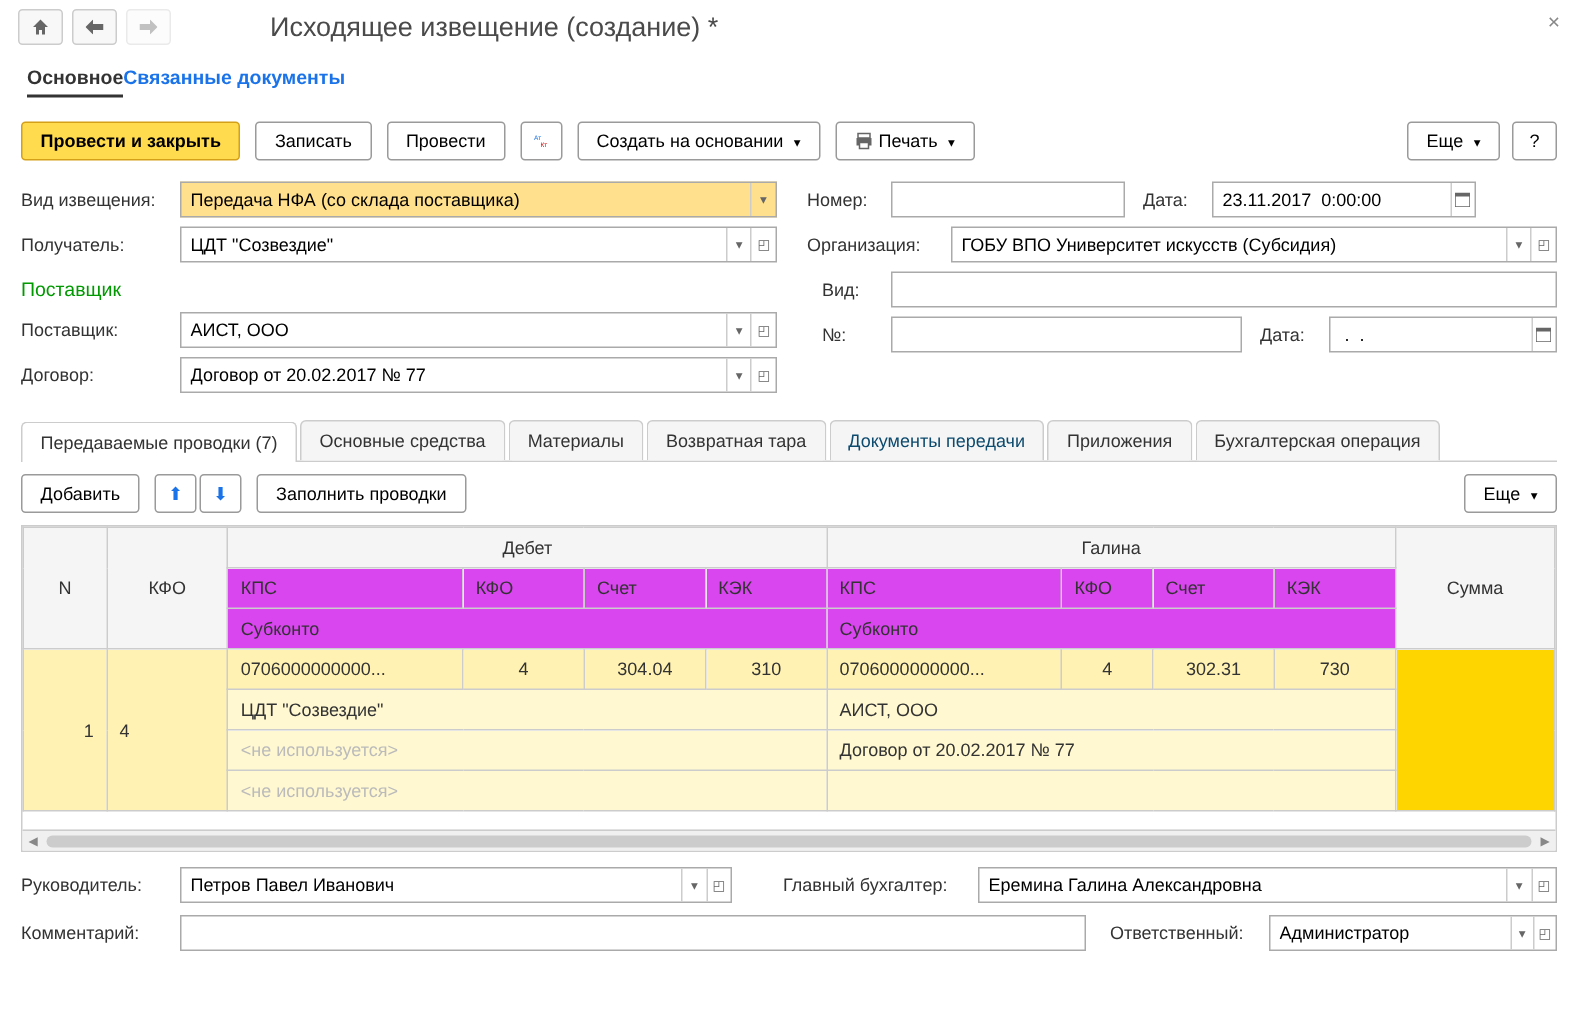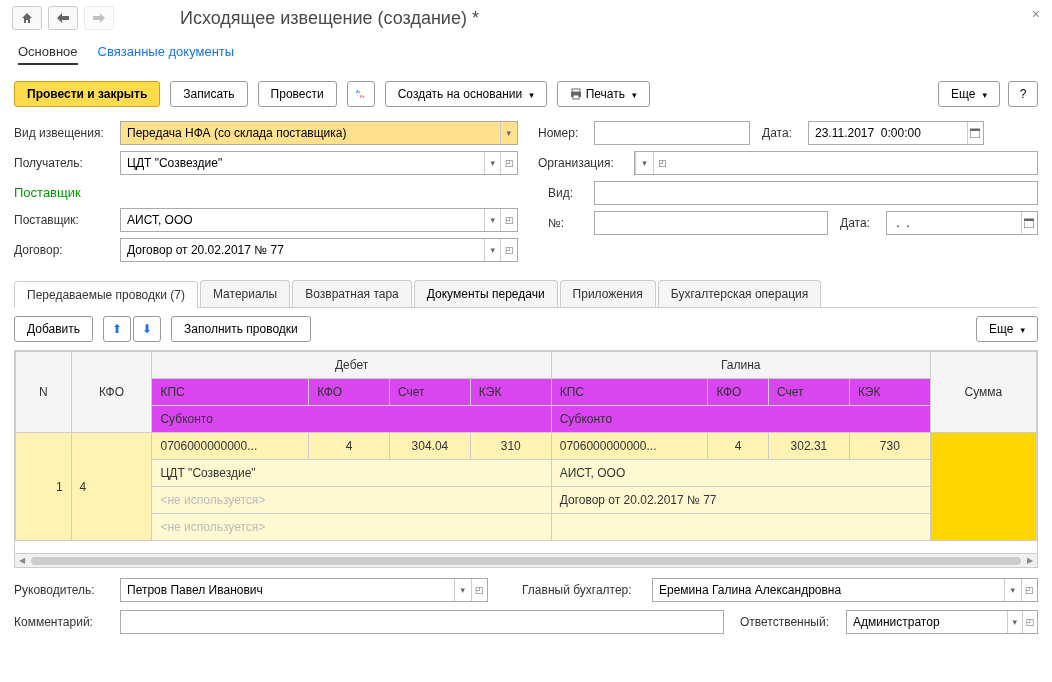--- a/index.html
+++ b/index.html
@@ -32,23 +32,23 @@
 .close-x {
   position: absolute;
   right: 12px;
   top: 6px;
   font-size: 14px;
   color: #888;
   cursor: pointer;
 }
 .nav-tabs {
   display: flex;
-  gap: 20px;
   padding: 8px 18px;
   font-size: 13px;
+  font-weight: bold;
 }
 .nav-tab { cursor: pointer; }
 .nav-tab.active { border-bottom: 2px solid #333; padding-bottom: 4px; }
 .nav-tab.link { color: #1a73e8; }
 .toolbar {
   display: flex;
   gap: 10px;
   padding: 8px 14px;
   align-items: center;
 }
@@ -112,21 +112,21 @@
   border: 1px solid #ccc;
   border-bottom: none;
   padding: 6px 12px;
   background: #f5f5f5;
   margin-right: 2px;
   border-radius: 4px 4px 0 0;
   cursor: pointer;
   font-size: 12px;
 }
 .tab2.active { background: #fff; position: relative; top: 1px; }
-.tab2.disabled { color: #000000; }
+.tab2.disabled { color: #0c4a6e; }
 .grid-toolbar {
   display: flex;
   padding: 8px 14px;
   gap: 10px;
   align-items: center;
 }
 .grid-wrap {
   margin: 0 14px;
   border: 1px solid #ccc;
 }
@@ -246,20 +246,21 @@
   </div>
   <div class="form-row">
     <div class="label">Получатель:</div>
     <div class="input-wrap" style="width:398px">
       <input value="ЦДТ &quot;Созвездие&quot;" style="">
       <div class="input-btn">▾</div>
       <div class="input-btn">◰</div>
     </div>
     <div class="label" style="width:90px;margin-left:14px">Организация:</div>
     <div class="input-wrap" style="flex:1">
+      <input value="ГОБУ ВПО Университет искусств (Субсидия)" style="">
       <div class="input-btn">▾</div>
       <div class="input-btn">◰</div>
     </div>
   </div>
 
   <div class="two-col">
     <div class="col">
       <div class="section-title">Поставщик</div>
       <div class="form-row">
         <div class="label">Поставщик:</div>
@@ -300,20 +301,21 @@
               </svg>
           </div>
         </div>
       </div>
     </div>
   </div>
 </div>
 
 <div class="tabs2">
   <div class="tab2 active">Передаваемые проводки (7)</div>
+  <div class="tab2">Основные средства</div>
   <div class="tab2">Материалы</div>
   <div class="tab2">Возвратная тара</div>
   <div class="tab2 disabled">Документы передачи</div>
   <div class="tab2">Приложения</div>
   <div class="tab2">Бухгалтерская операция</div>
 </div>
 
 <div class="grid-toolbar">
   <button class="btn">Добавить</button>
   <div style="display:flex;gap:2px">

